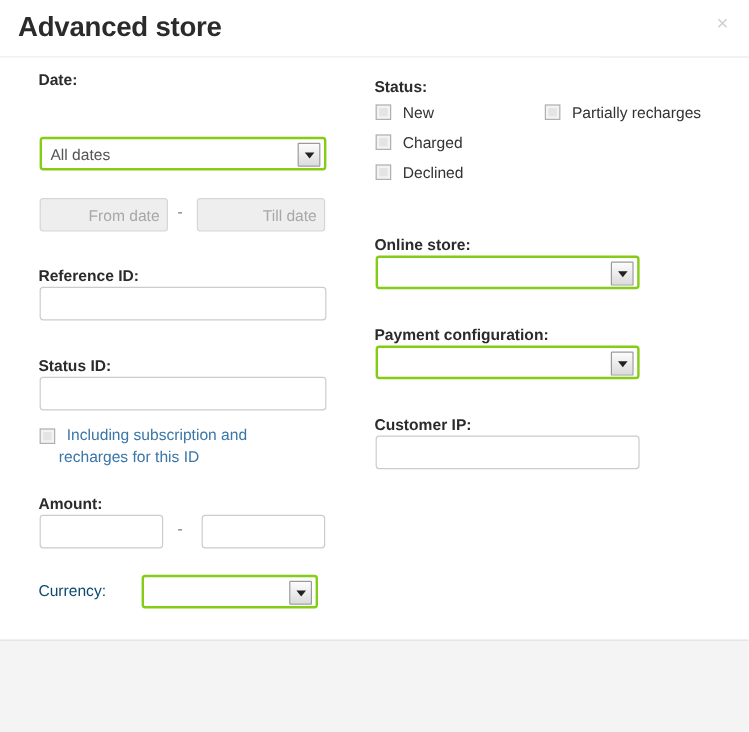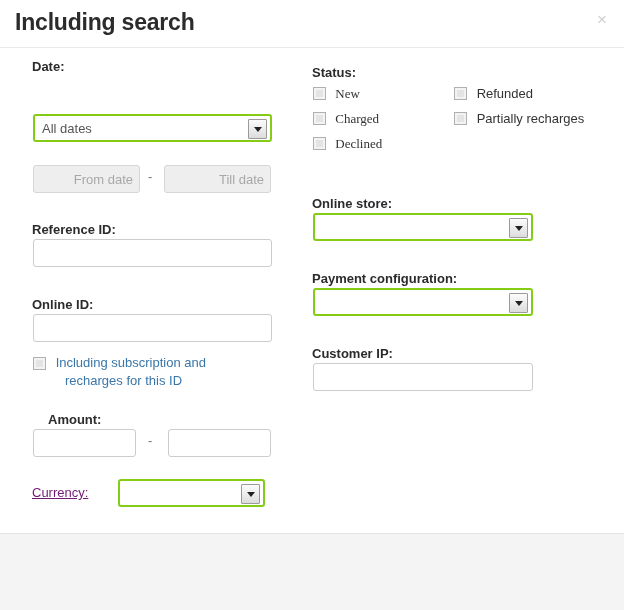--- a/index.html
+++ b/index.html
@@ -59,23 +59,22 @@
   .col-right { position: absolute; left: 312px; top: 0; width: 290px; }
 
   .lbl {
     font-weight: bold;
     font-size: 13px;
     color: #2b2b2b;
     display: block;
   }
   .lbl-link {
     font-size: 13px;
-    color: #701a75;
+    color: #0c4a6e;
     font-weight: normal;
-    text-decoration: underline;
   }
 
   
   .txt {
     border: 1px solid #cccccc;
     border-radius: 3px;
     background: #ffffff;
     height: 28px;
     padding: 3px 6px;
     font-family: "Liberation Sans", sans-serif;
@@ -189,21 +188,21 @@
     background: #f4f4f4;
     border-top: 1px solid #e2e2e2;
   }
 </style>
 </head>
 <body>
 
 <div class="modal">
 
   <div class="modal-header">
-    <div class="modal-title">Including search</div>
+    <div class="modal-title">Advanced store</div>
     <div class="close-x">×</div>
   </div>
 
   <div class="modal-body">
 
     <div class="col-left">
 
       <div style="position:absolute; left:0; top:11px;">
         <span class="lbl">Date:</span>
 
@@ -214,66 +213,62 @@
         <span class="sel-btn"></span>
       </div>
 
       <input class="txt disabled" disabled="" style="position: absolute; left: 1px; top: 117px; width: 107px;" placeholder="From date">
       <span class="dash" style="position:absolute; left:116px; top:121px;">-</span>
       <input class="txt disabled" disabled="" style="position: absolute; left: 132px; top: 117px; width: 107px;" placeholder="Till date">
 
       <span class="lbl" style="position:absolute; left:0; top:174px;">Reference ID:</span>
       <input class="txt" style="position: absolute; left: 1px; top: 191px; width: 239px;" placeholder="">
 
-      <span class="lbl" style="position:absolute; left:0; top:249px;">Online ID:</span>
+      <span class="lbl" style="position:absolute; left:0; top:249px;">Status ID:</span>
       <input class="txt" style="position: absolute; left: 1px; top: 266px; width: 239px;" placeholder="">
 
       <div style="position:absolute; left:1px; top:307px; width:245px;">
         <span class="chk"></span>
         <span class="opt-text link" style="vertical-align:1px;">Including subscription and</span>
-        <div class="opt-text link" style="margin-left:32px; margin-top:2px;">recharges for this ID</div>
-      </div>
-
-      <span class="lbl" style="position:absolute; left:16px; top:364px;">Amount:</span>
+        <div class="opt-text link" style="margin-left:16px; margin-top:2px;">recharges for this ID</div>
+      </div>
+
+      <span class="lbl" style="position:absolute; left:0; top:364px;">Amount:</span>
       <input class="txt" style="position: absolute; left: 1px; top: 381px; width: 103px;" placeholder="">
       <span class="dash" style="position:absolute; left:116px; top:385px;">-</span>
       <input class="txt" style="position: absolute; left: 136px; top: 381px; width: 103px;" placeholder="">
 
       <span class="lbl-link" style="position:absolute; left:0; top:437px;">Currency:</span>
       <div class="sel" style="position:absolute; left:86px; top:431px; width:147px;">
         <span class="sel-val"></span>
         <span class="sel-btn"></span>
       </div>
 
     </div>
 
     <div class="col-right">
 
       <span class="lbl" style="position:absolute; left:0; top:17px;">Status:</span>
 
-      <div style="position:absolute; left:1px; top:38px;font-family:Liberation Serif, serif;">
+      <div style="position:absolute; left:1px; top:38px;">
         <div style="height:25px;">
           <span class="chk"></span>
           <span class="opt-text">New</span>
         </div>
         <div style="height:25px;">
           <span class="chk"></span>
           <span class="opt-text">Charged</span>
         </div>
         <div style="height:25px;">
           <span class="chk"></span>
           <span class="opt-text">Declined</span>
         </div>
       </div>
 
       <div style="position:absolute; left:142px; top:38px;">
-        <div style="height:25px;">
-          <span class="chk"></span>
-          <span class="opt-text">Refunded</span>
-        </div>
         <div style="height:25px;">
           <span class="chk"></span>
           <span class="opt-text">Partially recharges</span>
         </div>
       </div>
 
       <span class="lbl" style="position:absolute; left:0; top:148px;">Online store:</span>
       <div class="sel" style="position:absolute; left:1px; top:165px; width:220px;">
         <span class="sel-val"></span>
         <span class="sel-btn"></span>

